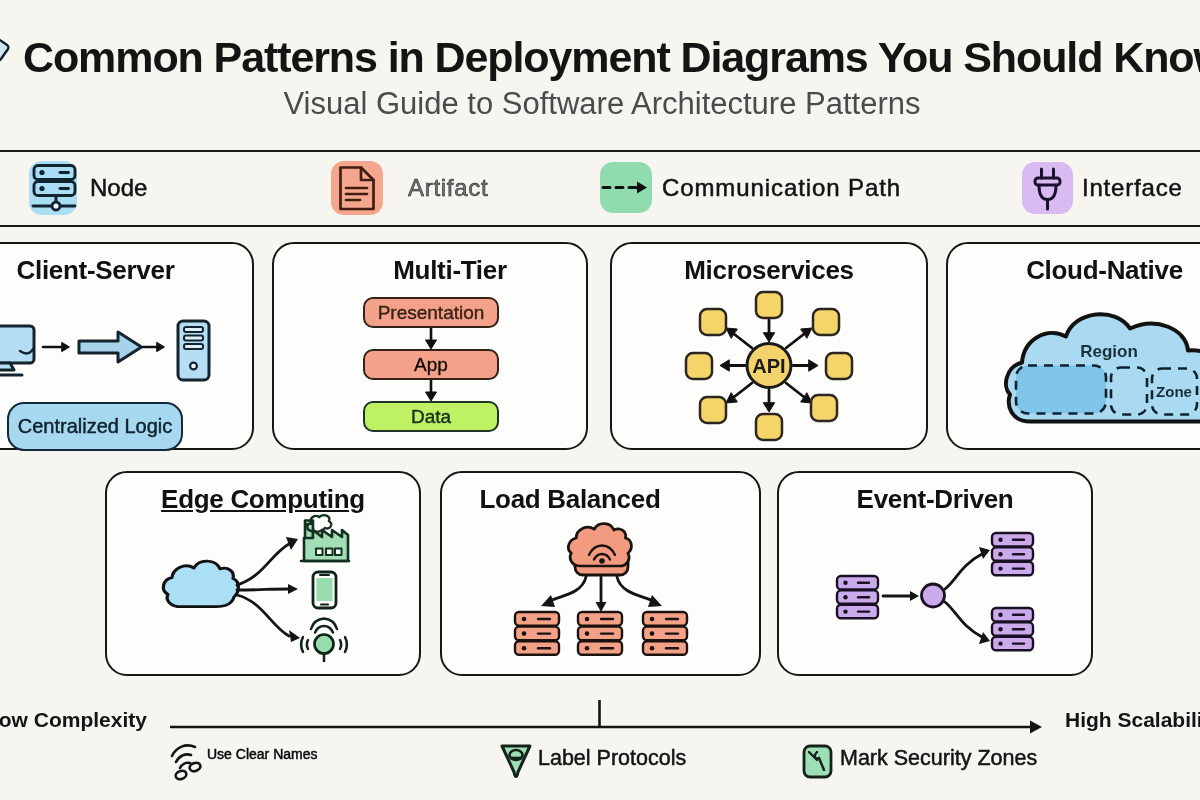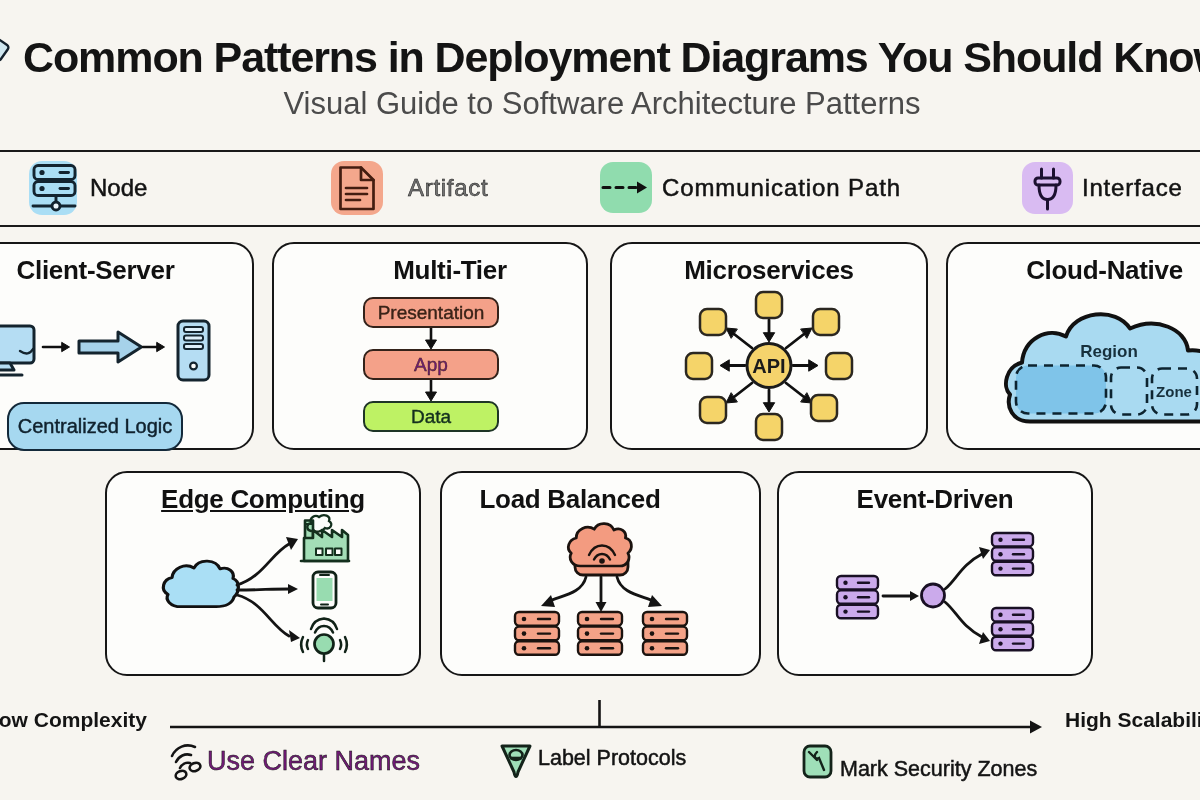--- a/index.html
+++ b/index.html
@@ -104,21 +104,21 @@
     <rect x="214" y="23" width="19" height="5" rx="2" fill="#ddeffa" stroke="#14242e" stroke-width="2"></rect>
     <circle cx="223.5" cy="45" r="3.4" fill="#fdfdfb" stroke="#14242e" stroke-width="2.2"></circle>
   </g>
 </svg>
 <div class="abs" style="left:7px;top:402px;width:176px;height:49px;border-radius:17px;background:#a6d8f0;border:2.5px solid #13293a;box-sizing:border-box;
      display:flex;align-items:center;justify-content:center;font-size:20px;color:#10222e;-webkit-text-stroke:0.45px #10222e;">Centralized Logic</div>
 
 <div class="card" style="left:272px;top:242px;width:316px;height:208px;"></div>
 <div class="ctitle" style="left:272px;top:255px;width:356px;">Multi-Tier</div>
 <div class="abs" style="left:363px;top:297px;width:136px;height:31px;border-radius:10px;background:#f4a189;border:2.8px solid #33221a;box-sizing:border-box;display:flex;align-items:center;justify-content:center;font-size:19px;color:#3a2318;-webkit-text-stroke:0.4px #3a2318;">Presentation</div>
-<div class="abs" style="left:363px;top:349px;width:136px;height:31px;border-radius:10px;background:#f4a189;border:2.8px solid #33221a;box-sizing:border-box;display:flex;align-items:center;justify-content:center;font-size:19px;color:#701a75;-webkit-text-stroke:0.4px #3a2318;">App</div>
+<div class="abs" style="left:363px;top:349px;width:136px;height:31px;border-radius:10px;background:#f4a189;border:2.8px solid #33221a;box-sizing:border-box;display:flex;align-items:center;justify-content:center;font-size:19px;color:#000000;-webkit-text-stroke:0.4px #3a2318;">App</div>
 <div class="abs" style="left:363px;top:401px;width:136px;height:31px;border-radius:10px;background:#bef264;border:2.8px solid #1e3526;box-sizing:border-box;display:flex;align-items:center;justify-content:center;font-size:19px;color:#14301e;-webkit-text-stroke:0.4px #14301e;">Data</div>
 <svg class="abs" style="left:421px;top:328px" width="20" height="105" viewBox="0 0 20 105">
   <g stroke="#101010" stroke-width="2.6" fill="#101010">
     <line x1="10" y1="0" x2="10" y2="13"></line>
     <path d="M4.5 12 L10 21 L15.5 12 Z" stroke-width="1"></path>
     <line x1="10" y1="52" x2="10" y2="65"></line>
     <path d="M4.5 64 L10 73 L15.5 64 Z" stroke-width="1"></path>
   </g>
 </svg>
 
@@ -309,26 +309,26 @@
 
 <svg class="abs" style="left:168px;top:742px" width="36" height="38" viewBox="0 0 36 38">
   <g fill="none" stroke="#141414" stroke-width="2.6" stroke-linecap="round">
     <path d="M4 14 C8 5 18 1 27 5"></path>
     <path d="M8 20 C11 14 17 11 23 13"></path>
     <path d="M12 26 C14 22 18 20 22 21"></path>
     <ellipse cx="27" cy="25" rx="5.5" ry="4" transform="rotate(-20 27 25)"></ellipse>
     <ellipse cx="13" cy="33" rx="5.5" ry="4" transform="rotate(-20 13 33)"></ellipse>
   </g>
 </svg>
-<div class="abs" style="left:207px;top:746px;font-size:27px;color:#701a75;-webkit-text-stroke:0.5px #141414;">Use Clear Names</div>
+<div class="abs" style="left:207px;top:746px;font-size:14px;color:#000000;-webkit-text-stroke:0.5px #141414;">Use Clear Names</div>
 
 <svg class="abs" style="left:499px;top:742px" width="34" height="40" viewBox="0 0 34 40">
   <path d="M3 4 L31 4 L19 30 C18 36 16 36 15 30 Z" fill="#9fdfb8" stroke="#14231a" stroke-width="3" stroke-linejoin="round"></path>
   <ellipse cx="17" cy="13" rx="6.5" ry="5" fill="none" stroke="#14231a" stroke-width="2.6"></ellipse>
   <line x1="11" y1="16" x2="23" y2="16" stroke="#14231a" stroke-width="2.6"></line>
 </svg>
 <div class="abs" style="left:538px;top:746px;font-size:21.5px;color:#141414;-webkit-text-stroke:0.5px #141414;">Label Protocols</div>
 
 <svg class="abs" style="left:802px;top:744px" width="32" height="36" viewBox="0 0 32 36">
   <rect x="2" y="2" width="27" height="31" rx="6" fill="#9fdfb8" stroke="#14231a" stroke-width="2.8"></rect>
   <path d="M7 8 L15 16 M15 8 C11 12 13 16 17 14 L22 26" fill="none" stroke="#14231a" stroke-width="2.4" stroke-linecap="round"></path>
 </svg>
-<div class="abs" style="left:840px;top:746px;font-size:21.5px;color:#141414;margin-top:11px;-webkit-text-stroke:0.5px #141414;">Mark Security Zones</div>
+<div class="abs" style="left:840px;top:746px;font-size:21.5px;color:#141414;-webkit-text-stroke:0.5px #141414;">Mark Security Zones</div>
 
 </body></html>

